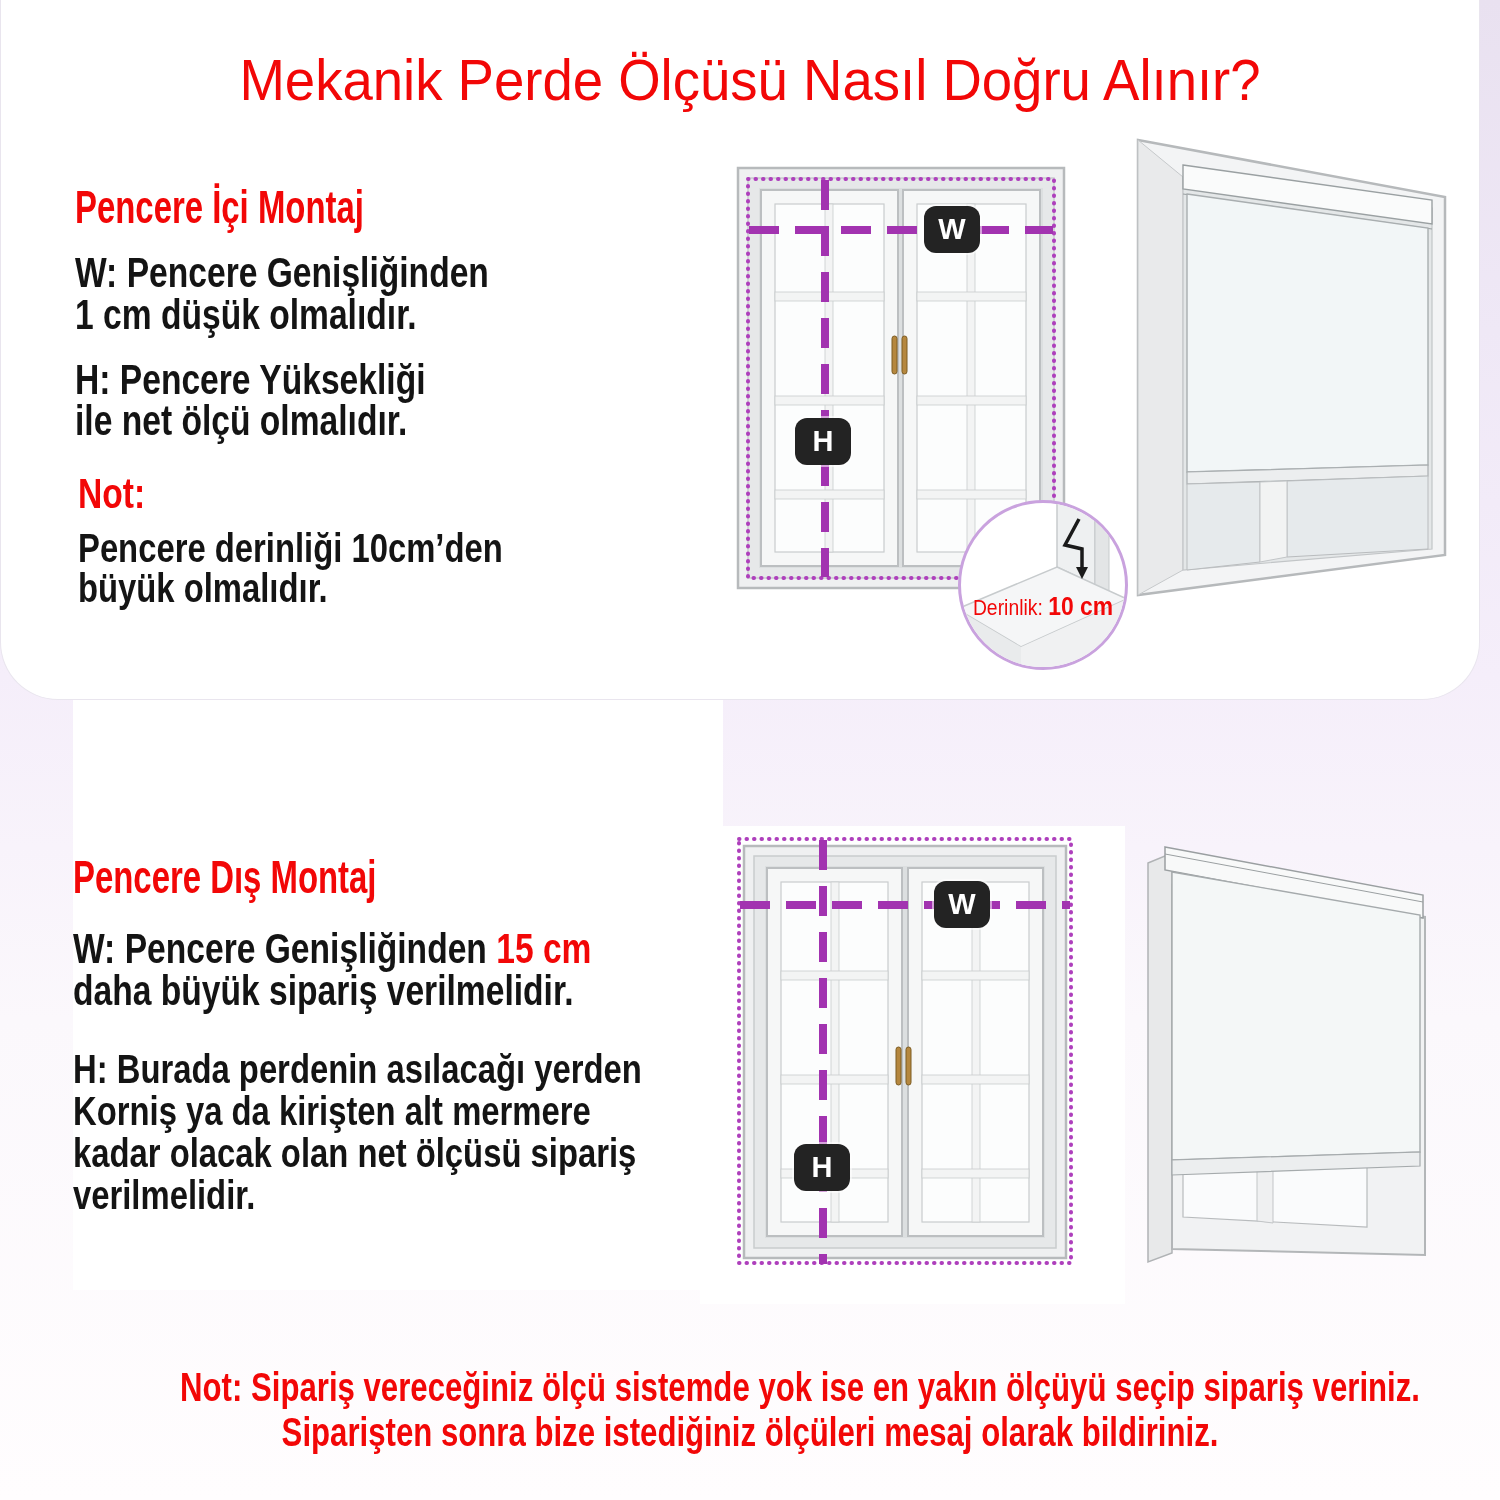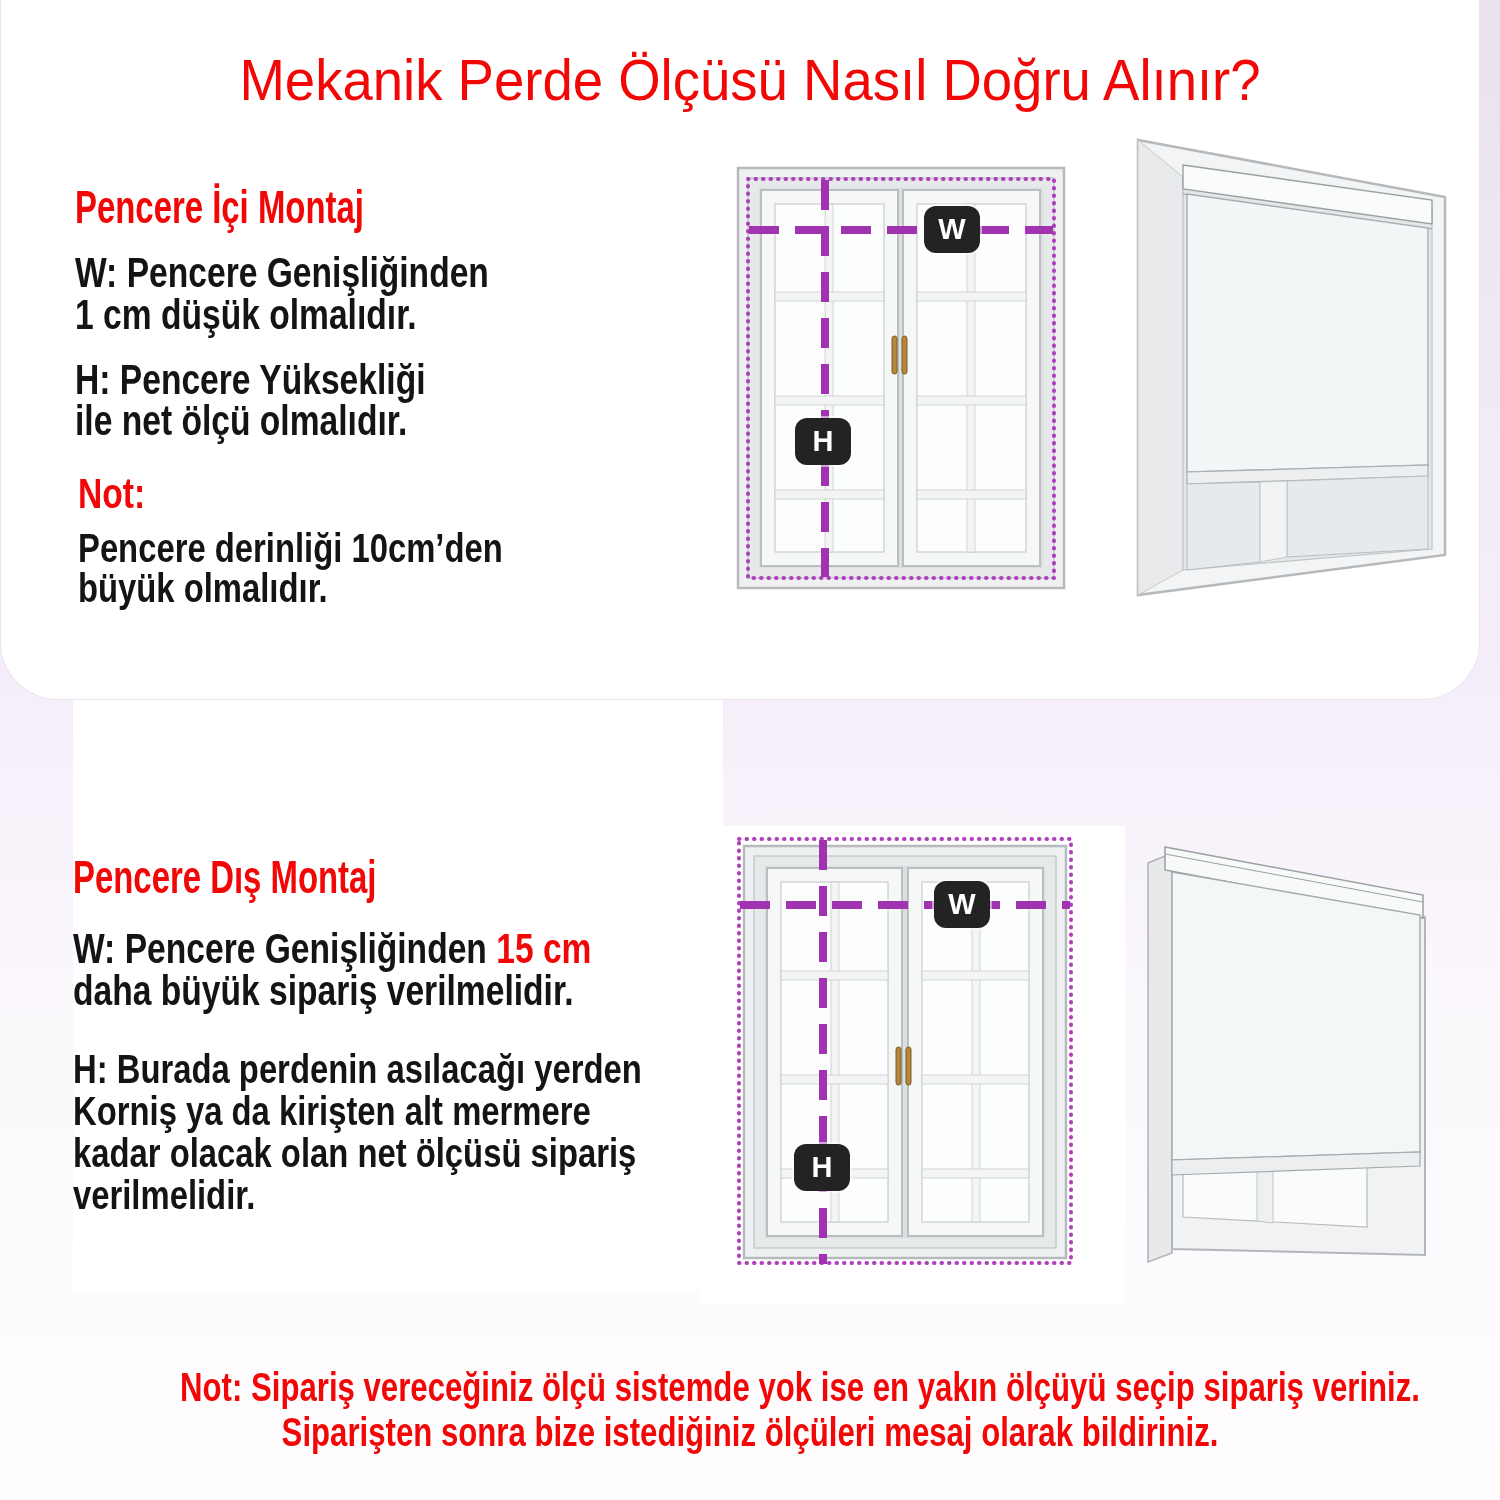--- a/index.html
+++ b/index.html
@@ -97,20 +97,32 @@
     <line x1="53" y1="66" x2="302" y2="101" stroke="#9aa0a2" stroke-width="1.2"></line>
 
     <polygon points="57,66 298,100 298,337 57,344" fill="#f2f6f7" stroke="#a9aeb0" stroke-width="1.4"></polygon>
     <polygon points="57,344 298,337 298,348 57,356" fill="#eceeef" stroke="#a9aeb0" stroke-width="1.2"></polygon>
 
     <polygon points="57,356 130,354 130,434 57,442" fill="#e6eaec" stroke="#b9bcbe" stroke-width="1"></polygon>
     <polygon points="157,353 298,348 298,421 157,429" fill="#e6eaec" stroke="#b9bcbe" stroke-width="1"></polygon>
     <polygon points="130,354 157,353 157,429 130,434" fill="#f2f3f3" stroke="#c2c5c7" stroke-width="1"></polygon>
   </svg>
 
+  <div class="circle">
+    <svg style="left:0;top:0;" width="164" height="164" viewBox="0 0 164 164">
+      <polygon points="96,0 134,0 134,82 96,64" fill="#eef0f1" stroke="#c7cbcd" stroke-width="1.5"></polygon>
+      <polygon points="134,0 148,8 148,90 134,82" fill="#e3e5e6" stroke="#c7cbcd" stroke-width="1"></polygon>
+      <polygon points="-4,106 96,64 166,96 60,144" fill="#f5f6f7" stroke="#c7cbcd" stroke-width="1.5"></polygon>
+      <polygon points="-4,106 60,144 60,170 -4,170" fill="#e9ebec"></polygon>
+      <polygon points="60,144 166,96 166,170 60,170" fill="#f0f1f2"></polygon>
+      <path d="M118,16 L104,42 L121,46 L121,66" fill="none" stroke="#1a1a1a" stroke-width="3.5"></path>
+      <polygon points="115,64 127,64 121,76" fill="#1a1a1a"></polygon>
+    </svg>
+    <div class="depth"><span>Derinlik:</span> <b>10 cm</b></div>
+  </div>
 
   <svg style="left:735px;top:835px;" width="340" height="435" viewBox="0 0 340 435">
     <rect x="9" y="11" width="322" height="412" fill="#eff0f1" stroke="#b7babc" stroke-width="2.5"></rect>
     <rect x="19" y="21" width="302" height="392" fill="#e6e8e9" stroke="#c9cccd" stroke-width="1.5"></rect>
     <rect x="30" y="31" width="280" height="372" fill="#dcdfe0"></rect>
 
     <rect x="32" y="33" width="135" height="368" fill="#f6f7f7" stroke="#bcbfc1" stroke-width="2"></rect>
     <rect x="46" y="47" width="107" height="340" fill="#fcfdfd" stroke="#c9cccd" stroke-width="1.2"></rect>
     <rect x="96" y="47" width="8" height="340" fill="#f3f4f4" stroke="#c9cccd" stroke-width="0.8"></rect>
     <rect x="46" y="136" width="107" height="9" fill="#f3f4f4" stroke="#c9cccd" stroke-width="0.8"></rect>

